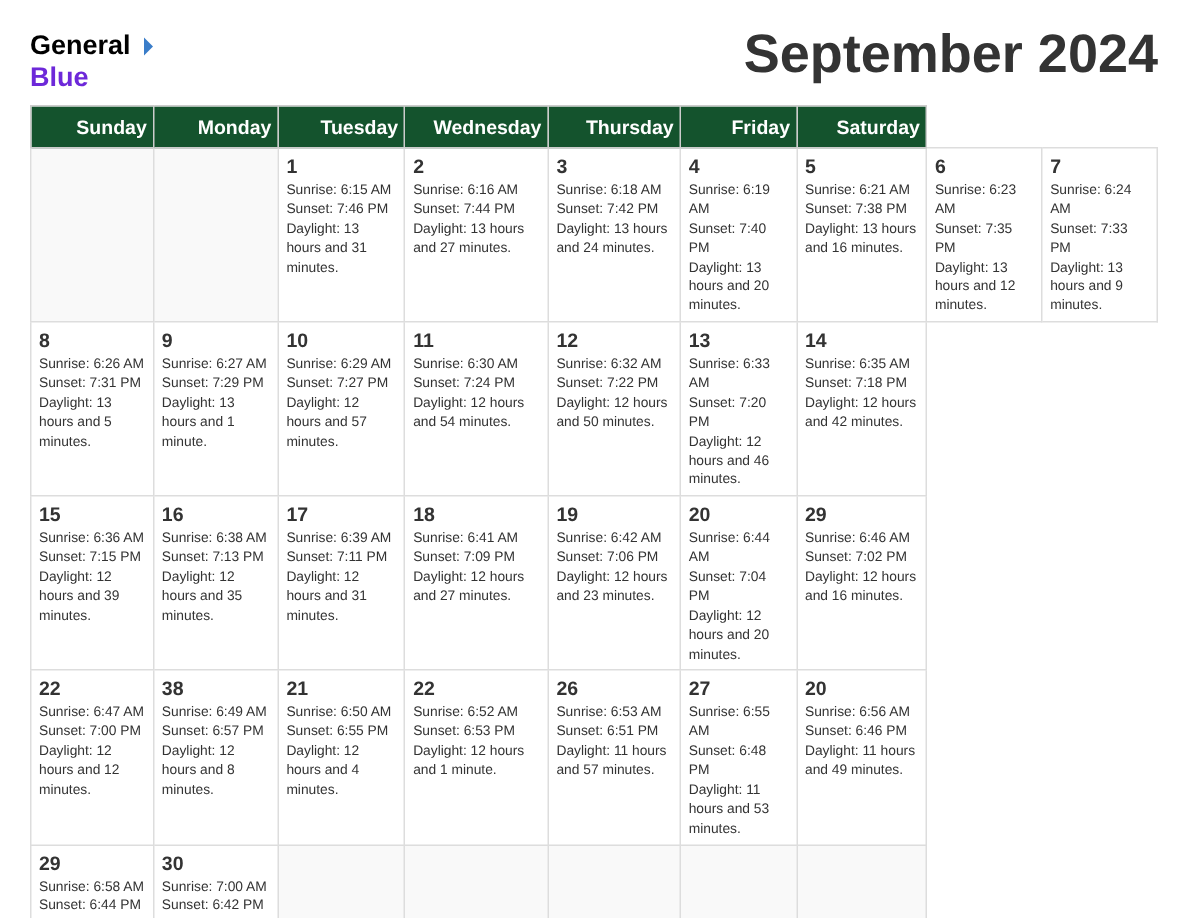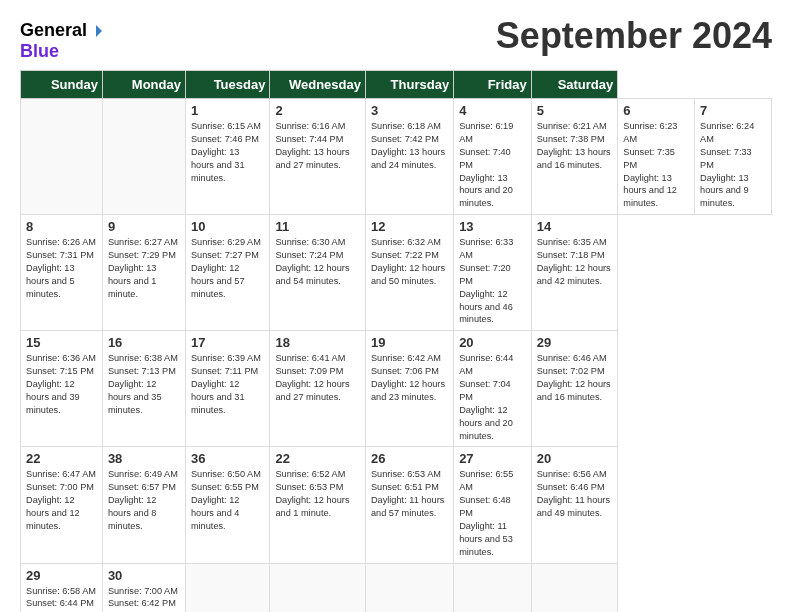--- a/index.html
+++ b/index.html
@@ -216,21 +216,21 @@
       <tr>
         <td>
         <span class="day-num">22</span>
         <span class="day-detail">Sunrise: 6:47 AM<br>Sunset: 7:00 PM<br>Daylight: 12 hours and 12 minutes.</span>
       </td>
         <td>
         <span class="day-num">38</span>
         <span class="day-detail">Sunrise: 6:49 AM<br>Sunset: 6:57 PM<br>Daylight: 12 hours and 8 minutes.</span>
       </td>
         <td>
-        <span class="day-num">36</span>
+        <span class="day-num">21</span>
         <span class="day-detail">Sunrise: 6:50 AM<br>Sunset: 6:55 PM<br>Daylight: 12 hours and 4 minutes.</span>
       </td>
         <td>
         <span class="day-num">22</span>
         <span class="day-detail">Sunrise: 6:52 AM<br>Sunset: 6:53 PM<br>Daylight: 12 hours and 1 minute.</span>
       </td>
         <td>
         <span class="day-num">26</span>
         <span class="day-detail">Sunrise: 6:53 AM<br>Sunset: 6:51 PM<br>Daylight: 11 hours and 57 minutes.</span>
       </td>

